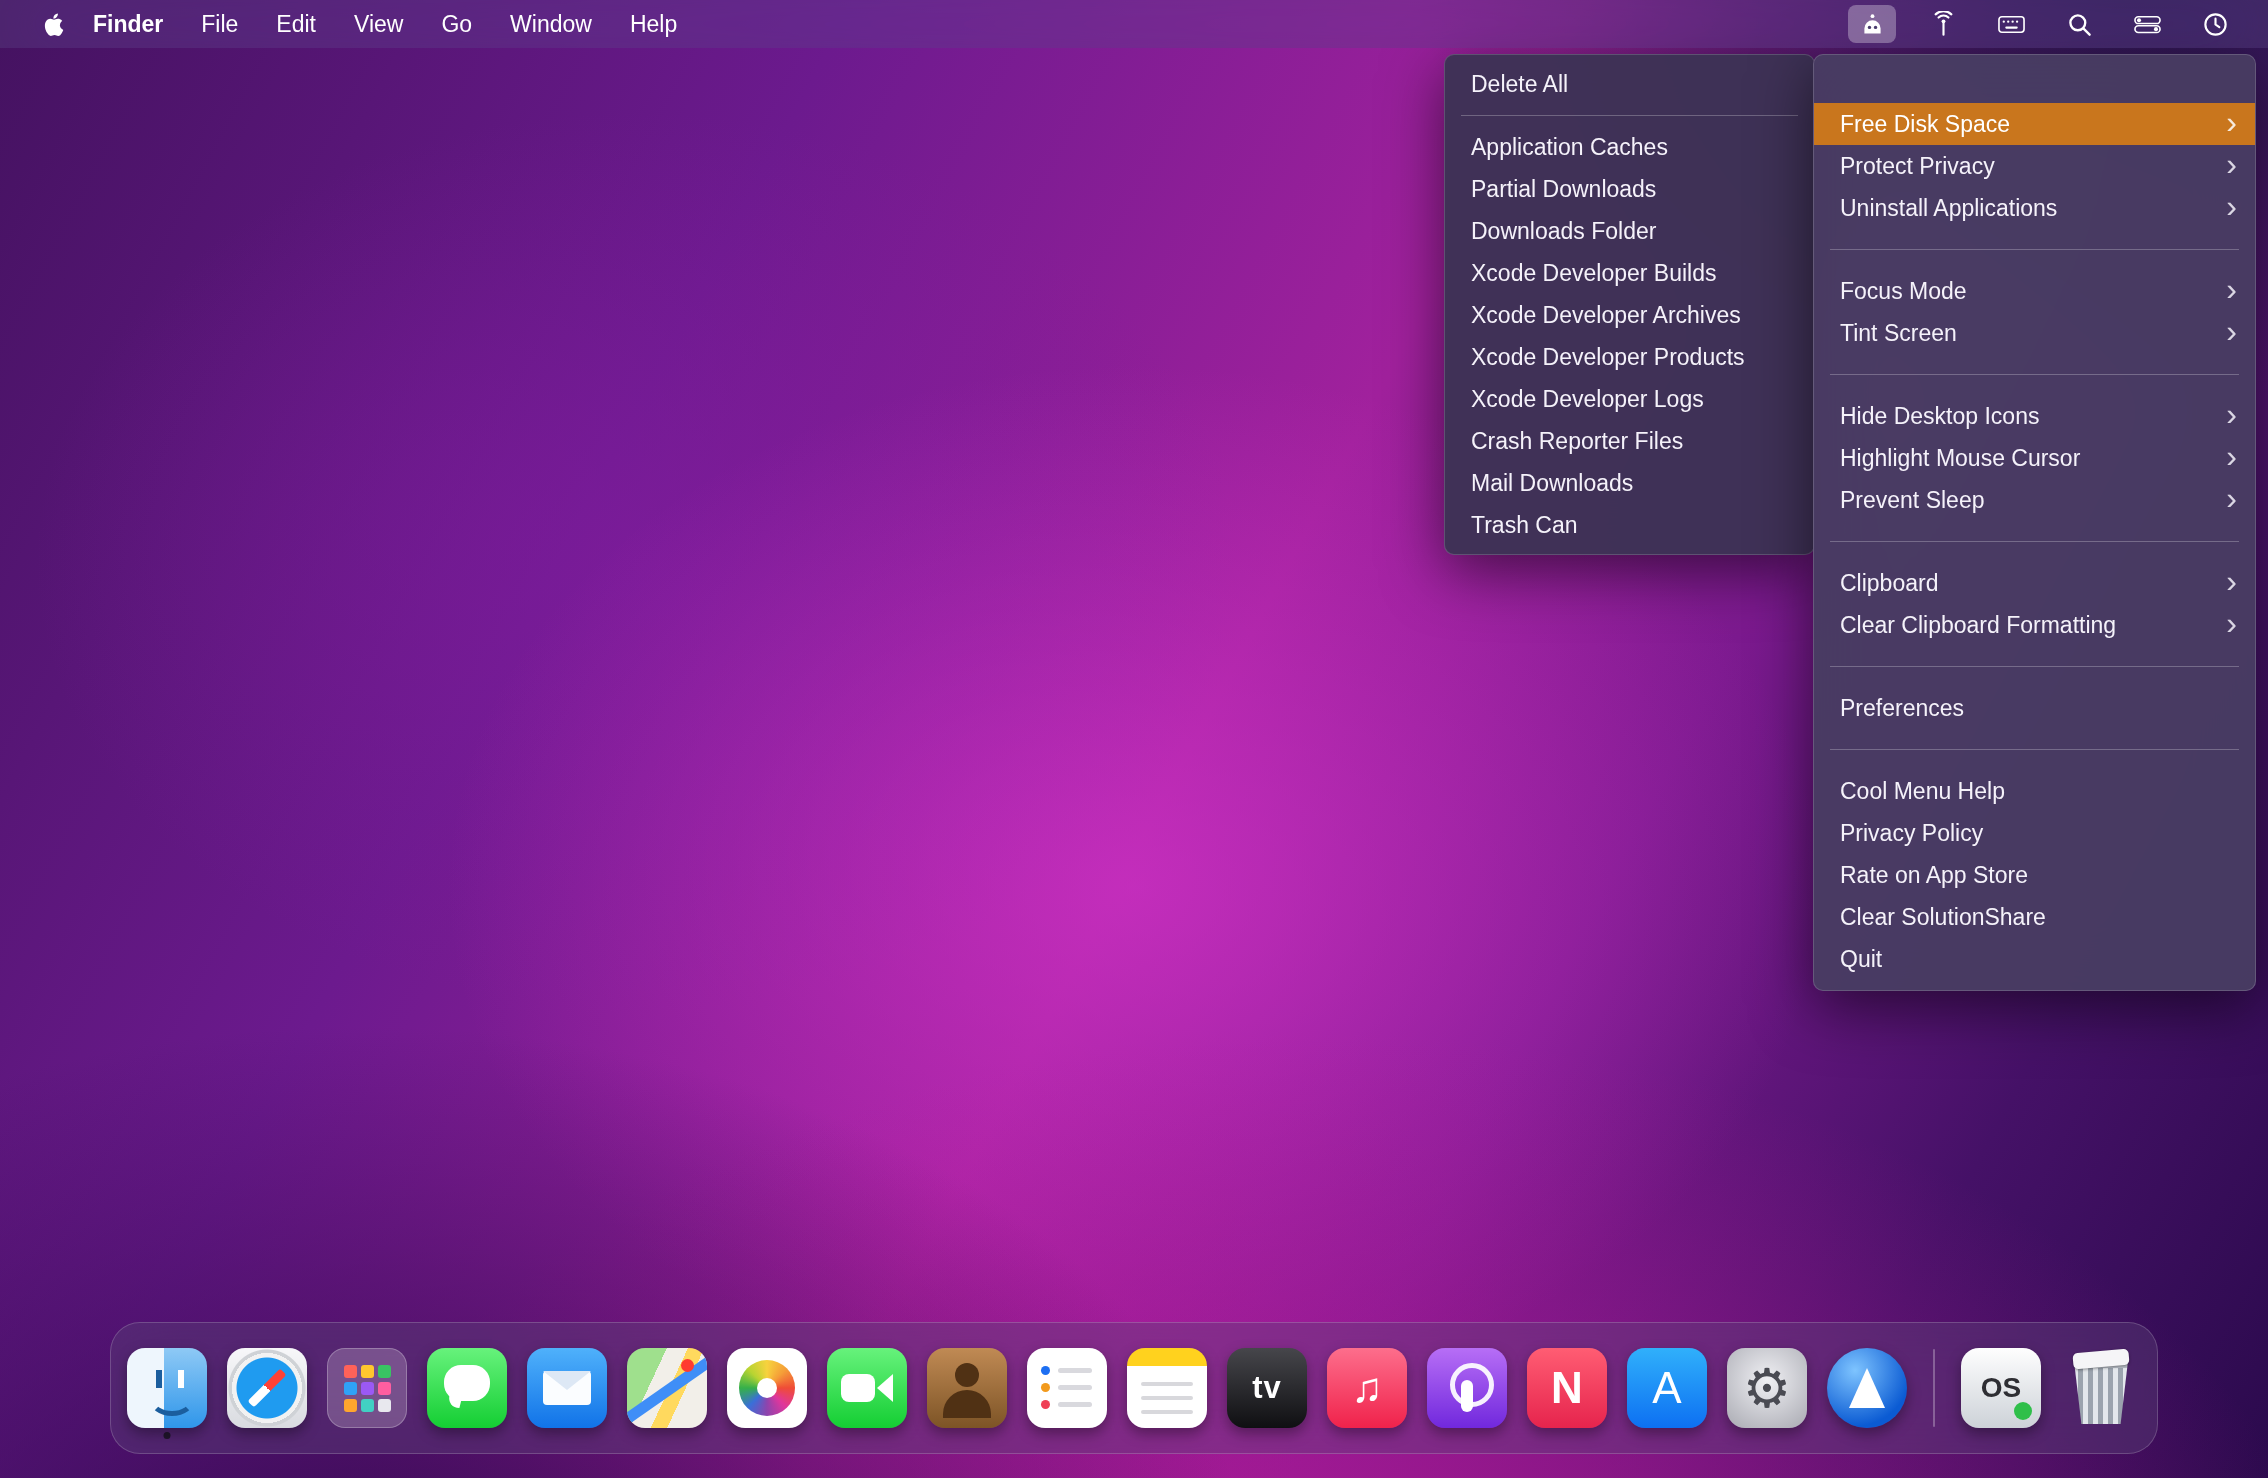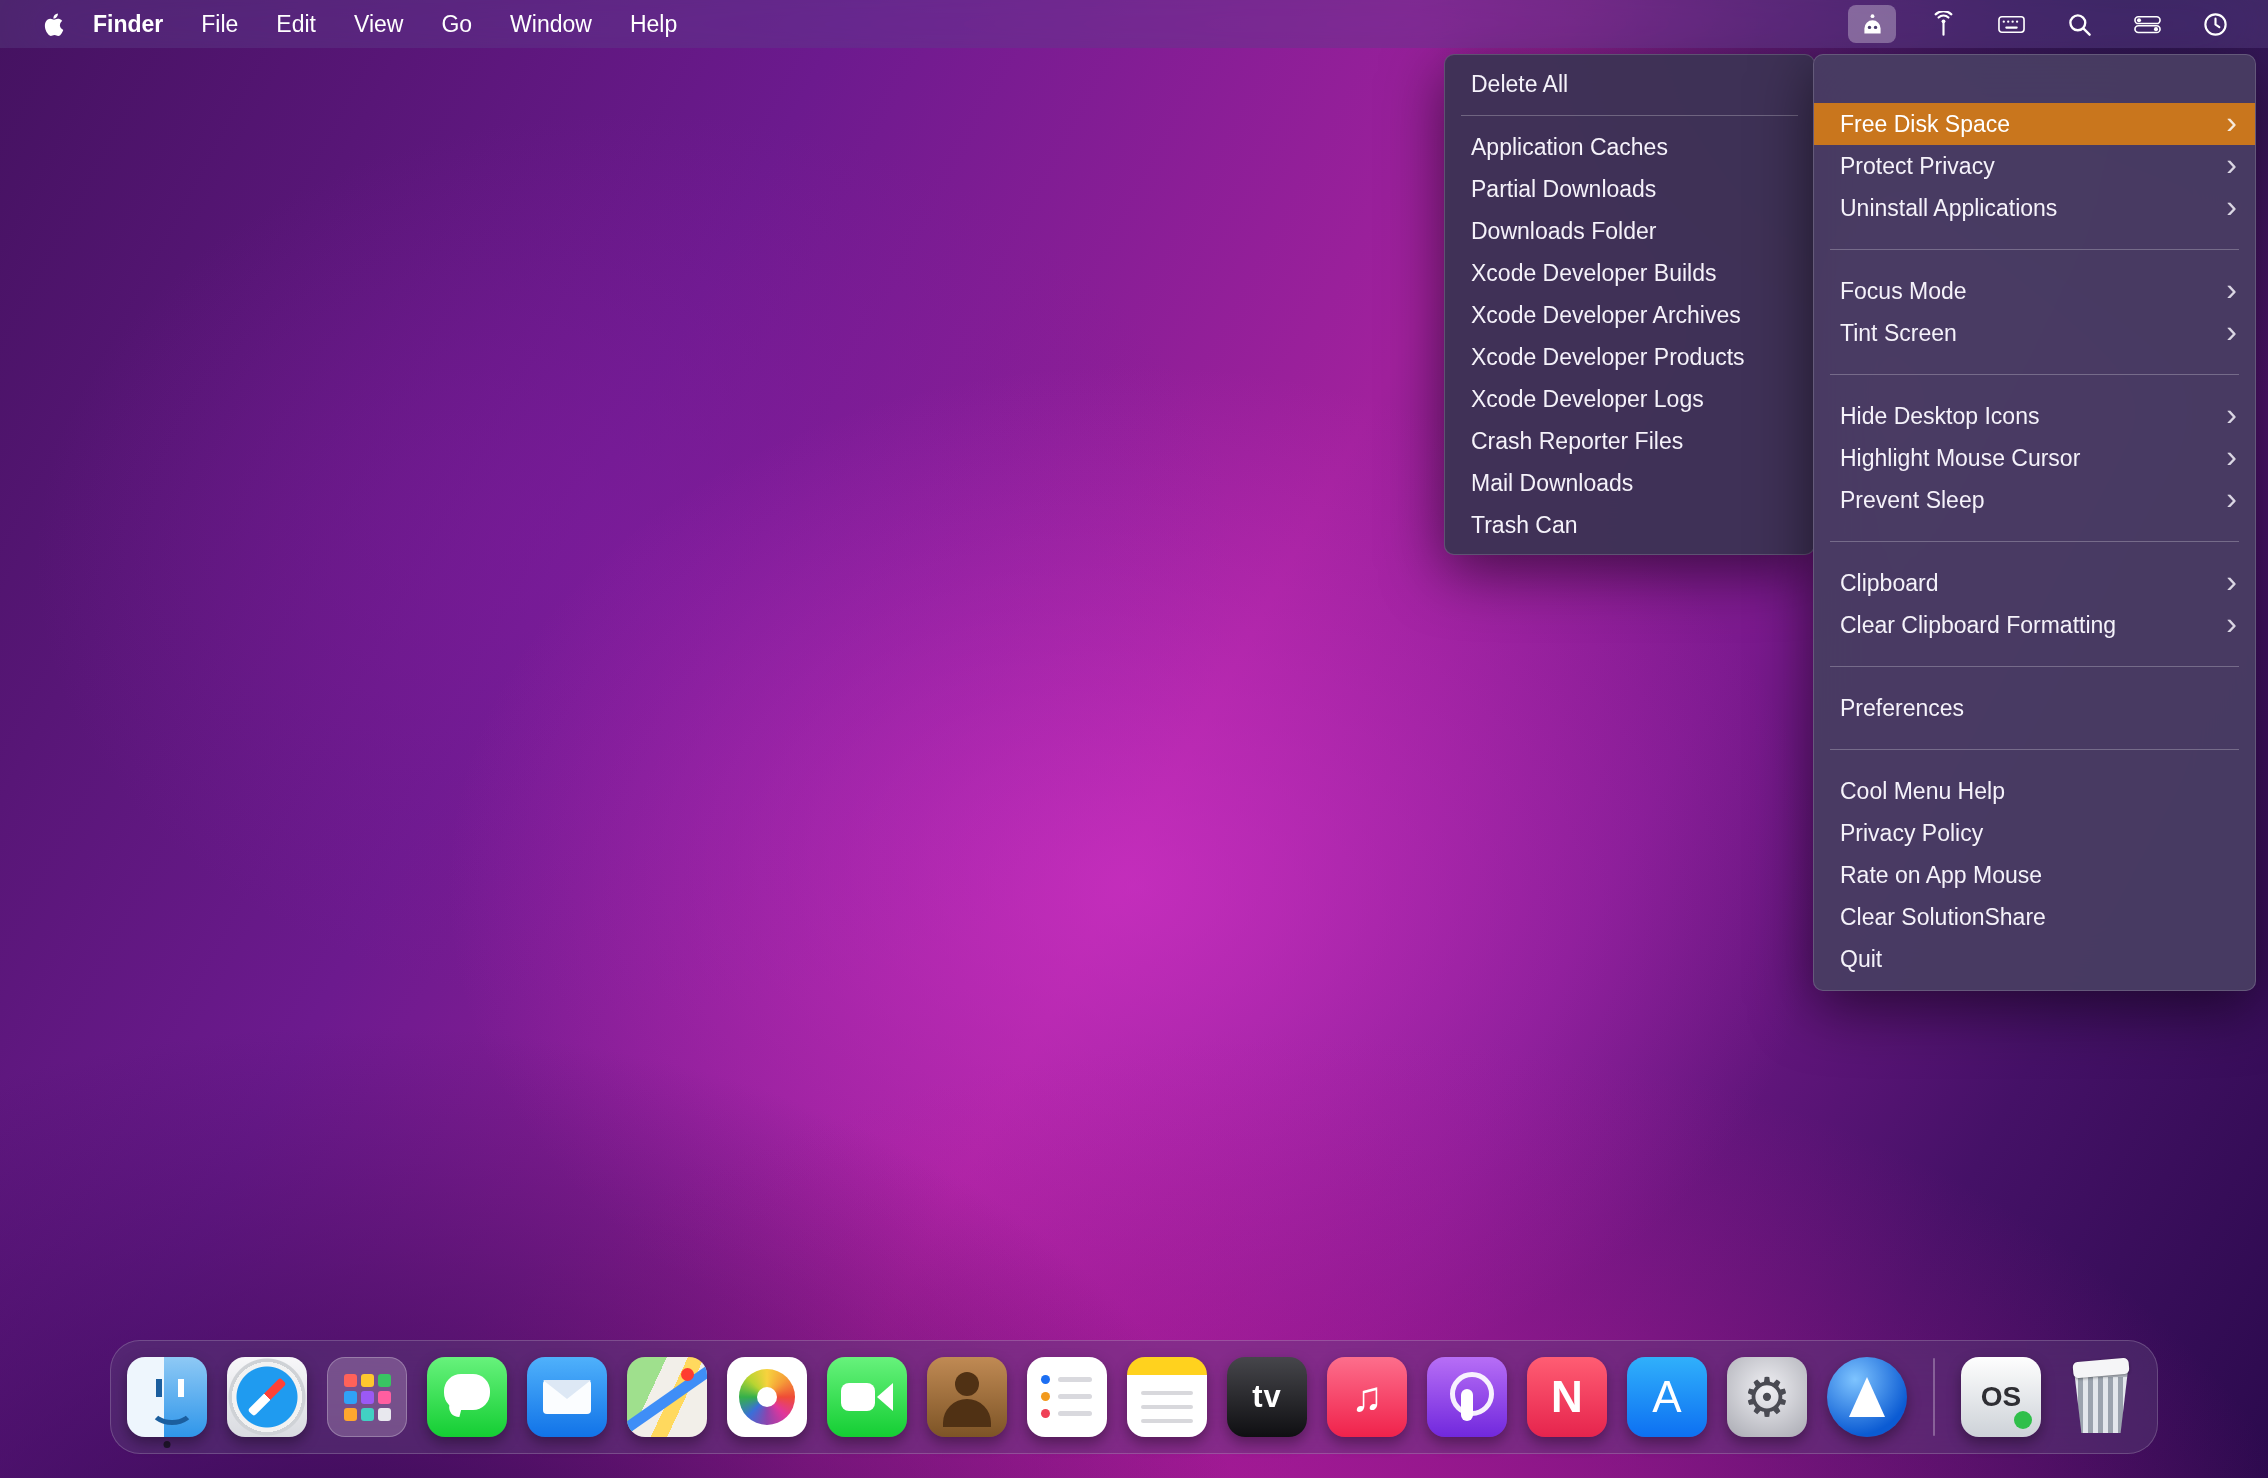--- a/index.html
+++ b/index.html
@@ -46,21 +46,21 @@
   .submenu-panel{left:1444px;top:54px;width:369px;padding:8px 0;background:rgba(60,50,84,0.96);}
   .main-panel{left:1813px;top:54px;width:441px;padding:0 0 10px 0;background:rgba(72,60,98,0.96);}
   .menu-item{height:42px;display:flex;align-items:center;padding:0 18px 0 26px;white-space:nowrap;}
   .menu-item .chevron{margin-left:auto;font-size:32px;line-height:1;opacity:0.85;padding-bottom:4px;}
   .menu-item.highlighted{color:#ffffff;}
   .menu-sep{height:1px;background:rgba(255,255,255,0.25);margin:20px 16px;}
   .submenu-panel .menu-sep{margin:10px 16px;}
   
   .dock{
     position:absolute;left:50%;transform:translateX(-50%);bottom:24px;
-    height:106px;display:flex;align-items:center;gap:20px;padding:3px 16px;
+    height:106px;display:flex;align-items:center;gap:20px;padding:12px 16px;
     background:rgba(92,70,120,0.38);
     border:1px solid rgba(255,255,255,0.18);
     border-radius:30px;backdrop-filter:blur(30px);z-index:30;
   }
   .dock-item{position:relative;flex:none;}
   .run-dot{position:absolute;left:50%;transform:translateX(-50%);bottom:-11px;width:7px;height:7px;border-radius:50%;background:rgba(15,15,20,0.75);}
   .dock-sep{width:2px;height:78px;background:rgba(255,255,255,0.28);border-radius:1px;margin:0 6px;flex:none;}
   .di{width:80px;height:80px;border-radius:18px;position:relative;overflow:hidden;box-shadow:0 6px 14px rgba(0,0,0,0.35);}
   .di-glyph{position:absolute;inset:0;display:flex;align-items:center;justify-content:center;color:#fff;font-weight:700;font-size:38px;}
   
@@ -286,21 +286,21 @@
       <span>Preferences</span>
     </div>
     <div class="menu-sep"></div>
     <div class="menu-item">
       <span>Cool Menu Help</span>
     </div>
     <div class="menu-item">
       <span>Privacy Policy</span>
     </div>
     <div class="menu-item">
-      <span>Rate on App Mouse</span>
+      <span>Rate on App Store</span>
     </div>
     <div class="menu-item">
       <span>Clear SolutionShare</span>
     </div>
     <div class="menu-item">
       <span>Quit</span>
     </div>
   </div>
 
 <div class="dock" id="dock">

